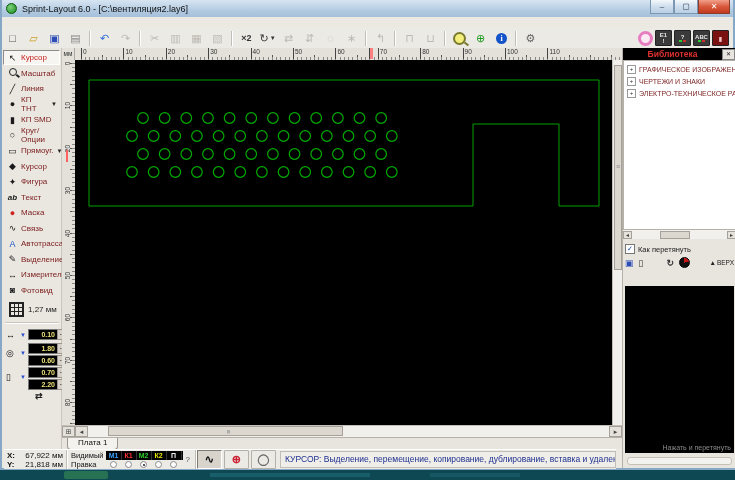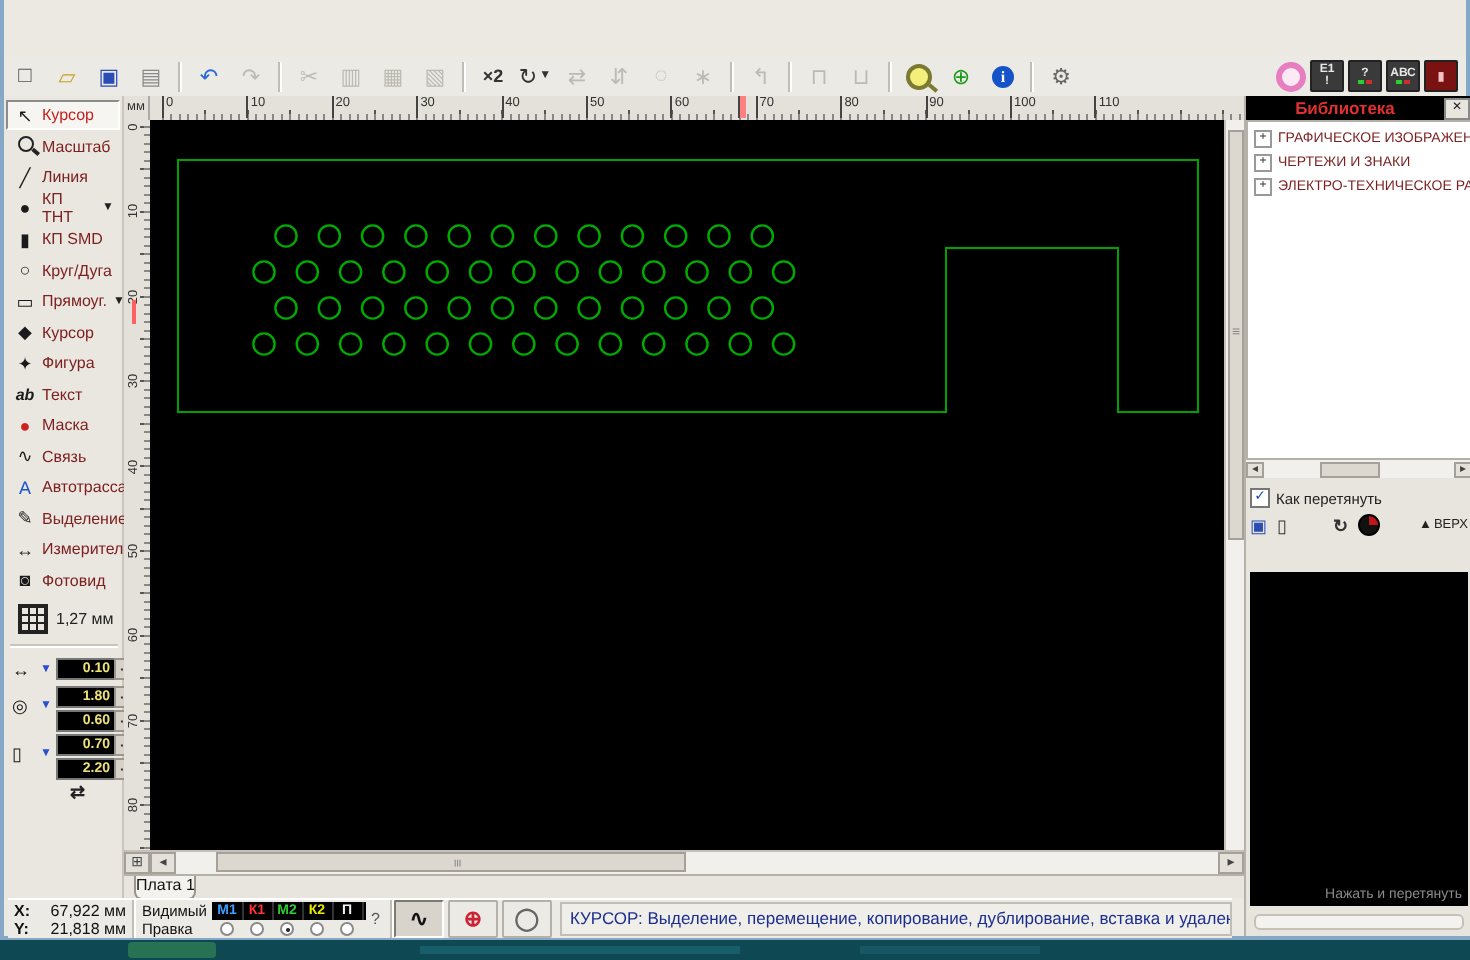--- a/index.html
+++ b/index.html
@@ -88,21 +88,21 @@
           box-sizing:border-box;}
   .vthumb:after{content:"≡";position:absolute;left:1px;top:50%;margin-top:-5px;font-size:7px;color:#888;}
   .hscrollrow{position:absolute;left:60px;top:425px;width:560px;height:12px;background:#f2f0ec;
               display:flex;align-items:center;border-top:1px solid #c5c1b8;box-sizing:border-box;}
   .sbtn{width:13px;height:11px;background:#e4e1da;border:1px solid #a5a19a;font-size:7px;line-height:10px;
         text-align:center;color:#444;box-sizing:border-box;}
   .htrack{position:relative;flex:1;height:11px;}
   .hthumb{position:absolute;left:20px;top:0;width:235px;height:10px;background:#dcd8d0;border:1px solid #a5a19a;box-sizing:border-box;}
   .hthumb:after{content:"≡";position:absolute;top:1px;left:50%;transform:rotate(90deg);font-size:7px;color:#888;}
   .tabrow{position:absolute;left:60px;top:437px;width:560px;height:12px;background:#e8e5df;border-top:1px solid #b5b1a8;box-sizing:border-box;}
-  .tab{position:absolute;left:5px;top:0;padding:0 0;height:11px;line-height:10px;font-size:8px;color:#111;
+  .tab{position:absolute;left:5px;top:0;padding:0 10px;height:11px;line-height:10px;font-size:8px;color:#111;
        background:#f4f2ee;border:1px solid #9a968e;border-top:none;border-radius:0 0 4px 4px;}
   
   .statusbar{position:absolute;left:2px;top:449px;width:612px;height:19px;background:#eceae5;
              display:flex;align-items:stretch;font-size:8px;color:#111;border-top:1px solid #fff;}
   .grp{border-right:1px solid #c2beb5;box-shadow:1px 0 0 #fff;display:flex;align-items:center;padding:0 3px;}
   .xy{flex-direction:column;align-items:stretch;justify-content:center;width:56px;}
   .xyrow{display:flex;justify-content:space-between;line-height:9px;}
   .layerlabels{display:flex;flex-direction:column;justify-content:center;font-size:7.5px;line-height:9px;padding:0 2px;}
   .chips{display:flex;flex-direction:column;justify-content:center;}
   .chiprow{display:flex;background:#000;padding:0 1px;}
@@ -146,20 +146,29 @@
   .taskbar{position:absolute;left:0;top:470px;width:735px;height:10px;background:#0e4852;}
   .taskbar .blob1{position:absolute;left:64px;top:1px;width:44px;height:8px;background:#2e7d52;opacity:.8;border-radius:2px;}
   .taskbar .blob2{position:absolute;left:210px;top:3px;width:160px;height:4px;background:#1b6470;opacity:.8;}
   .taskbar .blob3{position:absolute;left:430px;top:3px;width:90px;height:4px;background:#1b6470;opacity:.6;}
 </style>
 </head>
 <body>
 
 <div class="window">
 
+  <div class="titlebar">
+    <span class="appicon"></span>
+    <span>Sprint-Layout 6.0 - [C:\вентиляция2.lay6]</span>
+    <span class="winbtns">
+      <span class="winbtn">–</span>
+      <span class="winbtn">▢</span>
+      <span class="winbtn close">✕</span>
+    </span>
+  </div>
 
 
   <div class="toolbar">
     <span id="tb-left" style="display:flex;align-items:center;">
         <span class="tbtn">
           <span style="color: rgb(85, 85, 85);">□</span>
         </span>
         <span class="tbtn">
           <span style="color: rgb(201, 162, 39);">▱</span>
         </span>
@@ -278,21 +287,21 @@
         <span class="ic">●</span>
         <span>КП ТНТ</span>
         <span class="ddt">▼</span>
       </div>
       <div class="tool">
         <span class="ic">▮</span>
         <span>КП SMD</span>
       </div>
       <div class="tool">
         <span class="ic">○</span>
-        <span>Круг/Дуга</span>
+        <span>Круг/Опции</span>
       </div>
       <div class="tool">
         <span class="ic">▭</span>
         <span>Прямоуг.</span>
         <span class="ddt">▼</span>
       </div>
       <div class="tool">
         <span class="ic">◆</span>
         <span>Курсор</span>
       </div>

